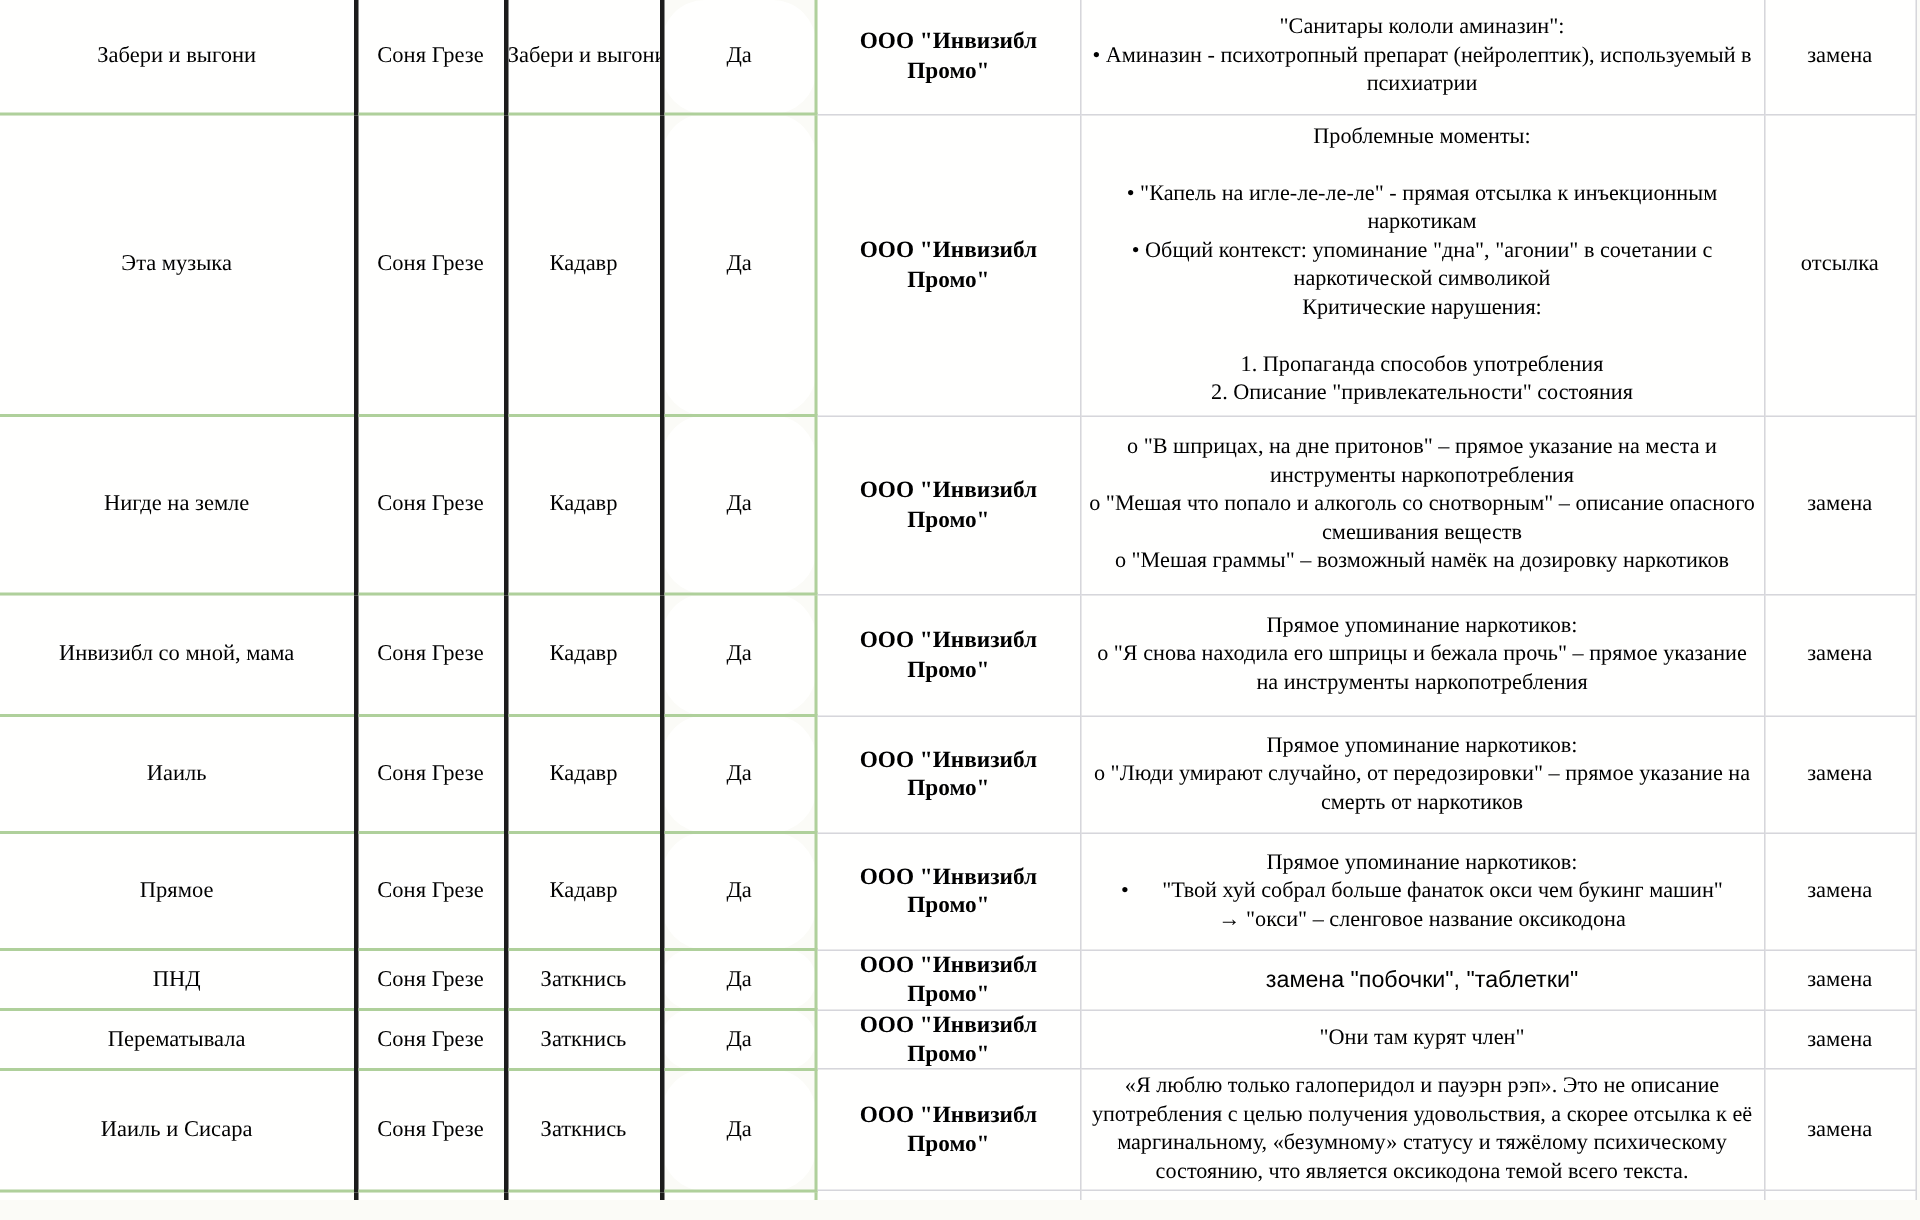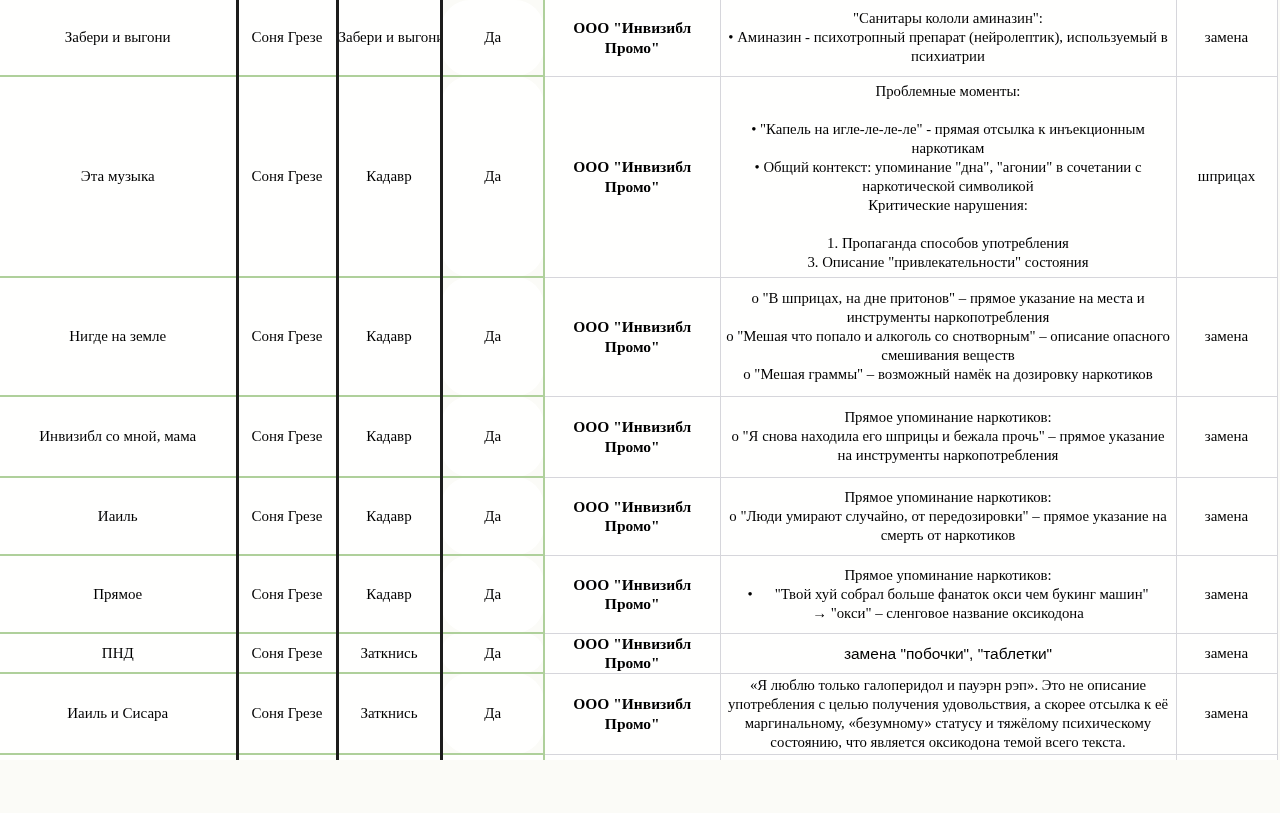--- a/index.html
+++ b/index.html
@@ -85,22 +85,22 @@
     <td class="c3">Кадавр</td>
     <td class="c4">Да</td>
     <td class="c5">ООО "Инвизибл Промо"</td>
     <td class="c6">Проблемные моменты:
 
 • "Капель на игле-ле-ле-ле" - прямая отсылка к инъекционным наркотикам
 • Общий контекст: упоминание "дна", "агонии" в сочетании с наркотической символикой
 Критические нарушения:
 
 1. Пропаганда способов употребления
-3. Описание "привлекательности" состояния</td>
-    <td class="c7">шприцах</td>
+2. Описание "привлекательности" состояния</td>
+    <td class="c7">отсылка</td>
   </tr>
 
   <tr style="height: 119px;">
     <td class="c1">Нигде на земле</td>
     <td class="c2">Соня Грезе</td>
     <td class="c3">Кадавр</td>
     <td class="c4">Да</td>
     <td class="c5">ООО "Инвизибл Промо"</td>
     <td class="c6">о "В шприцах, на дне притонов" – прямое указание на места и инструменты наркопотребления
 о "Мешая что попало и алкоголь со снотворным" – описание опасного смешивания веществ
@@ -145,20 +145,29 @@
   <tr style="height: 40px; padding-left: 14px;">
     <td class="c1">ПНД</td>
     <td class="c2">Соня Грезе</td>
     <td class="c3">Заткнись</td>
     <td class="c4">Да</td>
     <td class="c5">ООО "Инвизибл Промо"</td>
     <td class="c6 sans">замена "побочки", "таблетки"</td>
     <td class="c7">замена</td>
   </tr>
 
+  <tr style="height: 38px;">
+    <td class="c1">Перематывала</td>
+    <td class="c2">Соня Грезе</td>
+    <td class="c3">Заткнись</td>
+    <td class="c4">Да</td>
+    <td class="c5">ООО "Инвизибл Промо"</td>
+    <td class="c6">"Они там курят член"</td>
+    <td class="c7">замена</td>
+  </tr>
 
   <tr style="height: 77px;">
     <td class="c1">Иаиль и Сисара</td>
     <td class="c2">Соня Грезе</td>
     <td class="c3">Заткнись</td>
     <td class="c4">Да</td>
     <td class="c5">ООО "Инвизибл Промо"</td>
     <td class="c6">«Я люблю только галоперидол и пауэрн рэп». Это не описание употребления с целью получения удовольствия, а скорее отсылка к её маргинальному, «безумному» статусу и тяжёлому психическому состоянию, что является оксикодона темой всего текста.</td>
     <td class="c7">замена</td>
   </tr>

